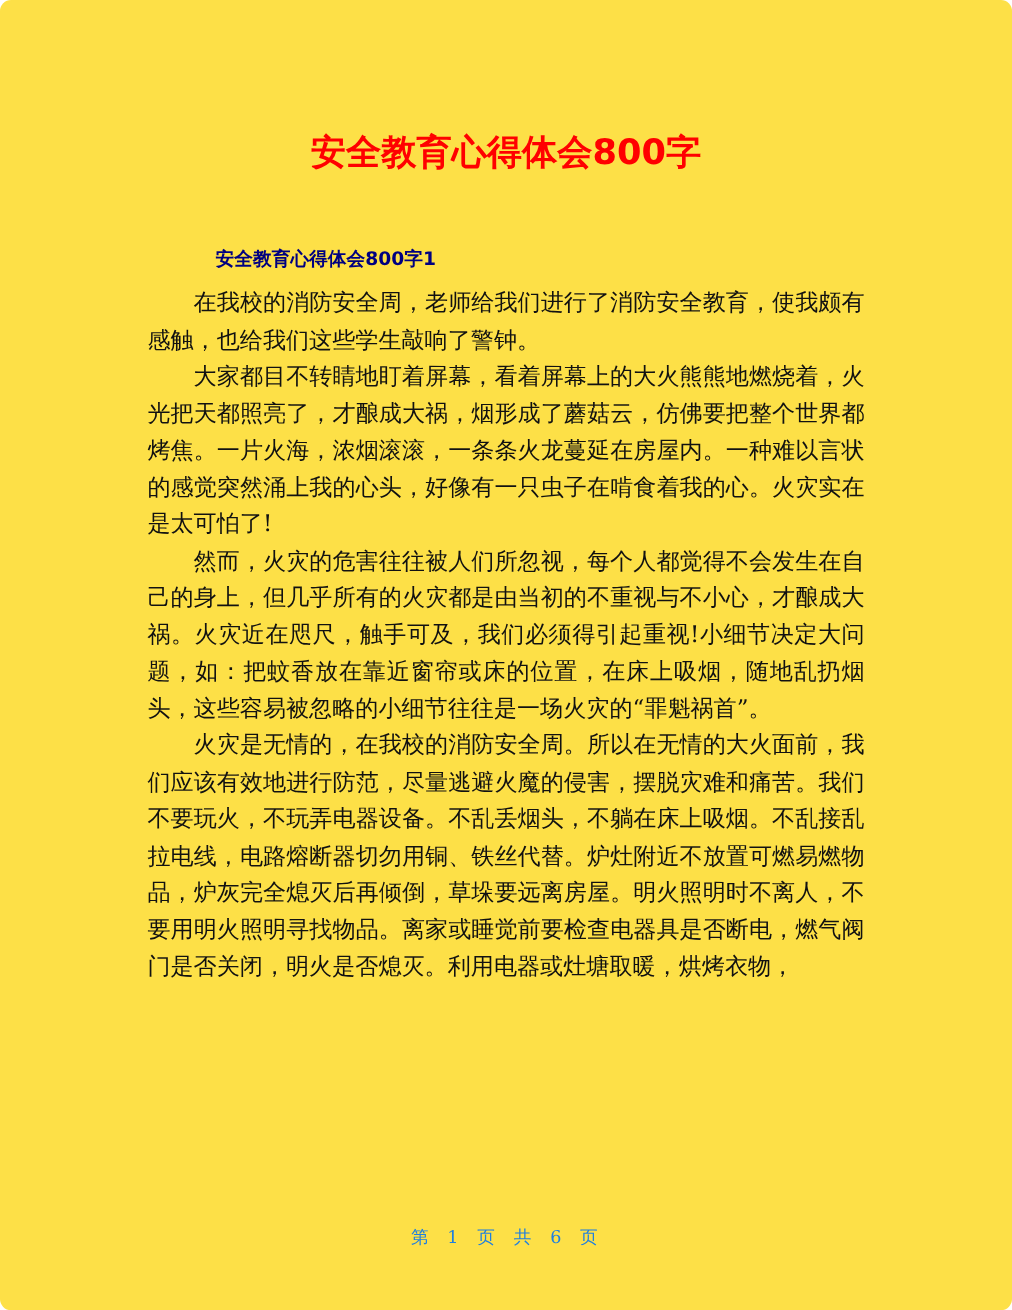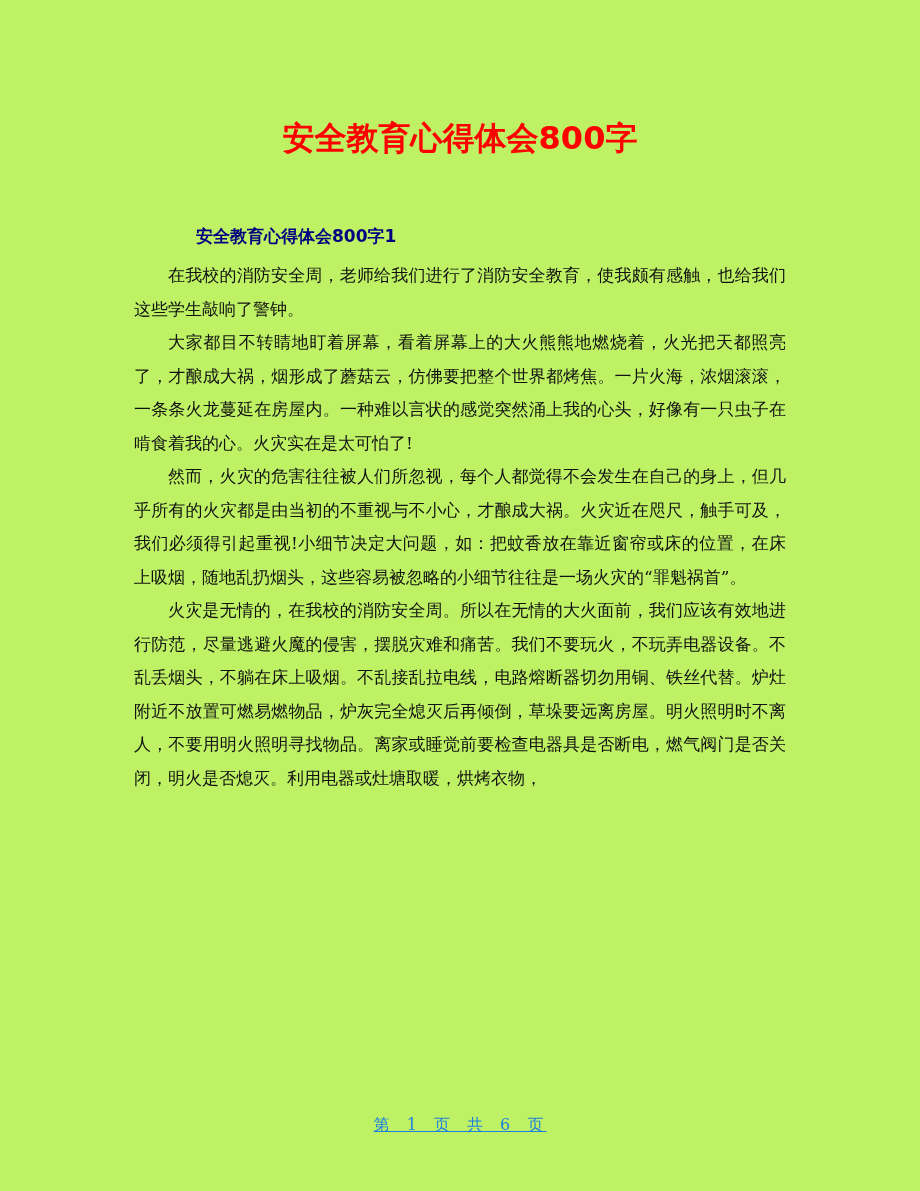--- a/index.html
+++ b/index.html
@@ -12,21 +12,22 @@
       height: 1191px;
       position: relative;
       overflow: hidden;
       font-family: "DejaVu Serif", "Liberation Serif", serif;
     }
     .page {
       position: absolute;
       left: 0; top: 0;
       width: 920px;
       height: 1191px;
-      background: #bef264;
+      background: #fde047;
+      border-radius: 10px;
     }
     .doc-title {
       position: absolute;
       top: 116px;
       left: 0;
       width: 920px;
       text-align: center;
       font-family: "DejaVu Sans", "Liberation Sans", sans-serif;
       font-weight: bold;
       font-size: 32px;
@@ -46,39 +47,38 @@
       margin-left: 15px;
     }
     .body-text {
       position: absolute;
       top: 259px;
       left: 134px;
       width: 652px;
     }
     .para {
       margin: 0;
-      font-size: 17px;
+      font-size: 21px;
       line-height: 33.5px;
       color: #111111;
       text-indent: 2em;
       text-align: justify;
       word-break: break-all;
     }
     .page-footer {
       position: absolute;
       top: 1113px;
       left: 0;
       width: 920px;
       text-align: center;
       font-size: 16px;
       line-height: 24px;
       color: #1e7fe0;
       word-spacing: 6px;
       letter-spacing: 3px;
-      text-decoration: underline;
     }
   </style>
 </head>
 <body>
 
 <div class="page">
   <div class="doc-title">安全教育心得体会800字</div>
 
   <div class="section-heading">安全教育心得体会800字1</div>
 

